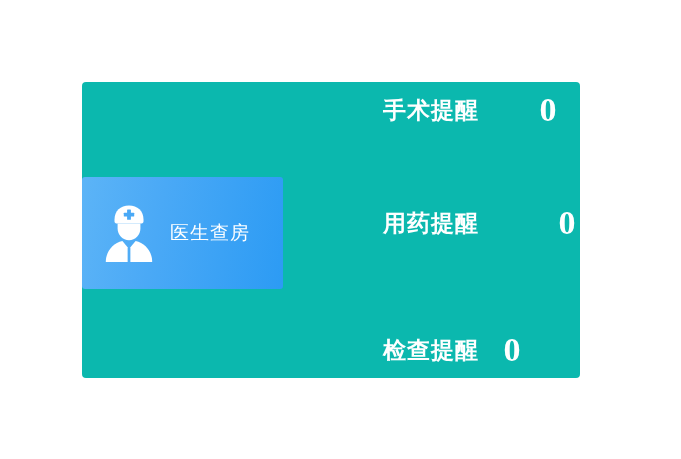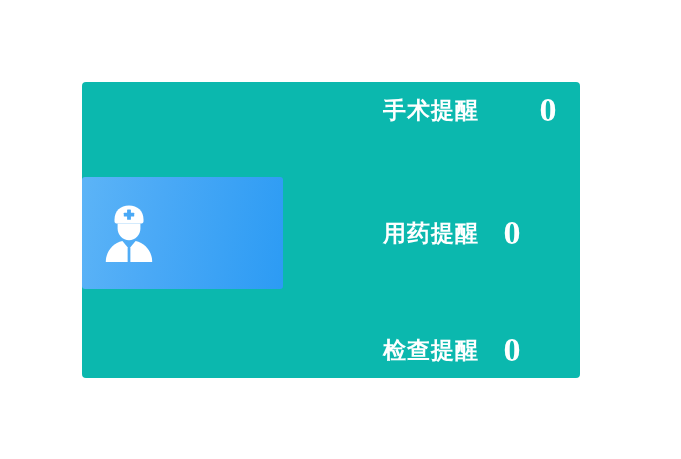--- a/index.html
+++ b/index.html
@@ -72,21 +72,21 @@
   .reminder-row {
     position: absolute;
     left: 0;
     width: 100%;
     height: 42px;
     display: flex;
     align-items: center;
     cursor: pointer;
   }
   .reminder-row.r0 { top: 7px; gap: 36px; }
-  .reminder-row.r1 { top: 130px; }
+  .reminder-row.r1 { top: 120px; justify-content: space-between; }
   .reminder-row.r2 { top: 247px; }
 
   .reminder-label {
     color: #ffffff;
     font-size: 23px;
     font-weight: bold;
     letter-spacing: 1px;
     white-space: nowrap;
   }
 
@@ -115,20 +115,21 @@
         <rect x="27.1" y="7.4" width="3.8" height="10.4" rx="0.6" fill="#4aa9f6"></rect>
         <rect x="23.8" y="10.7" width="10.4" height="3.8" rx="0.6" fill="#4aa9f6"></rect>
 
         <path d="M17.6 21.4 L40.4 21.4 L40.4 26.5 C40.4 33.0 35.3 38.2 29 38.2 C22.7 38.2 17.6 33.0 17.6 26.5 Z" fill="#ffffff"></path>
 
         <path d="M22.4 39.0 L27.6 45.2 L27.6 60.0 L5.8 60.0 C5.8 49.5 12.7 41.2 22.4 39.0 Z" fill="#ffffff"></path>
 
         <path d="M35.6 39.0 C45.3 41.2 52.2 49.5 52.2 60.0 L30.4 60.0 L30.4 45.2 Z" fill="#ffffff"></path>
       </svg>
     </span>
+    <span class="feature-label">医生查房</span>
   </div>
 
   <div class="reminder-list">
 
     <div class="reminder-row r0">
       <span class="reminder-label">手术提醒</span>
       <span class="reminder-count">0</span>
     </div>
 
     <div class="reminder-row r1">

